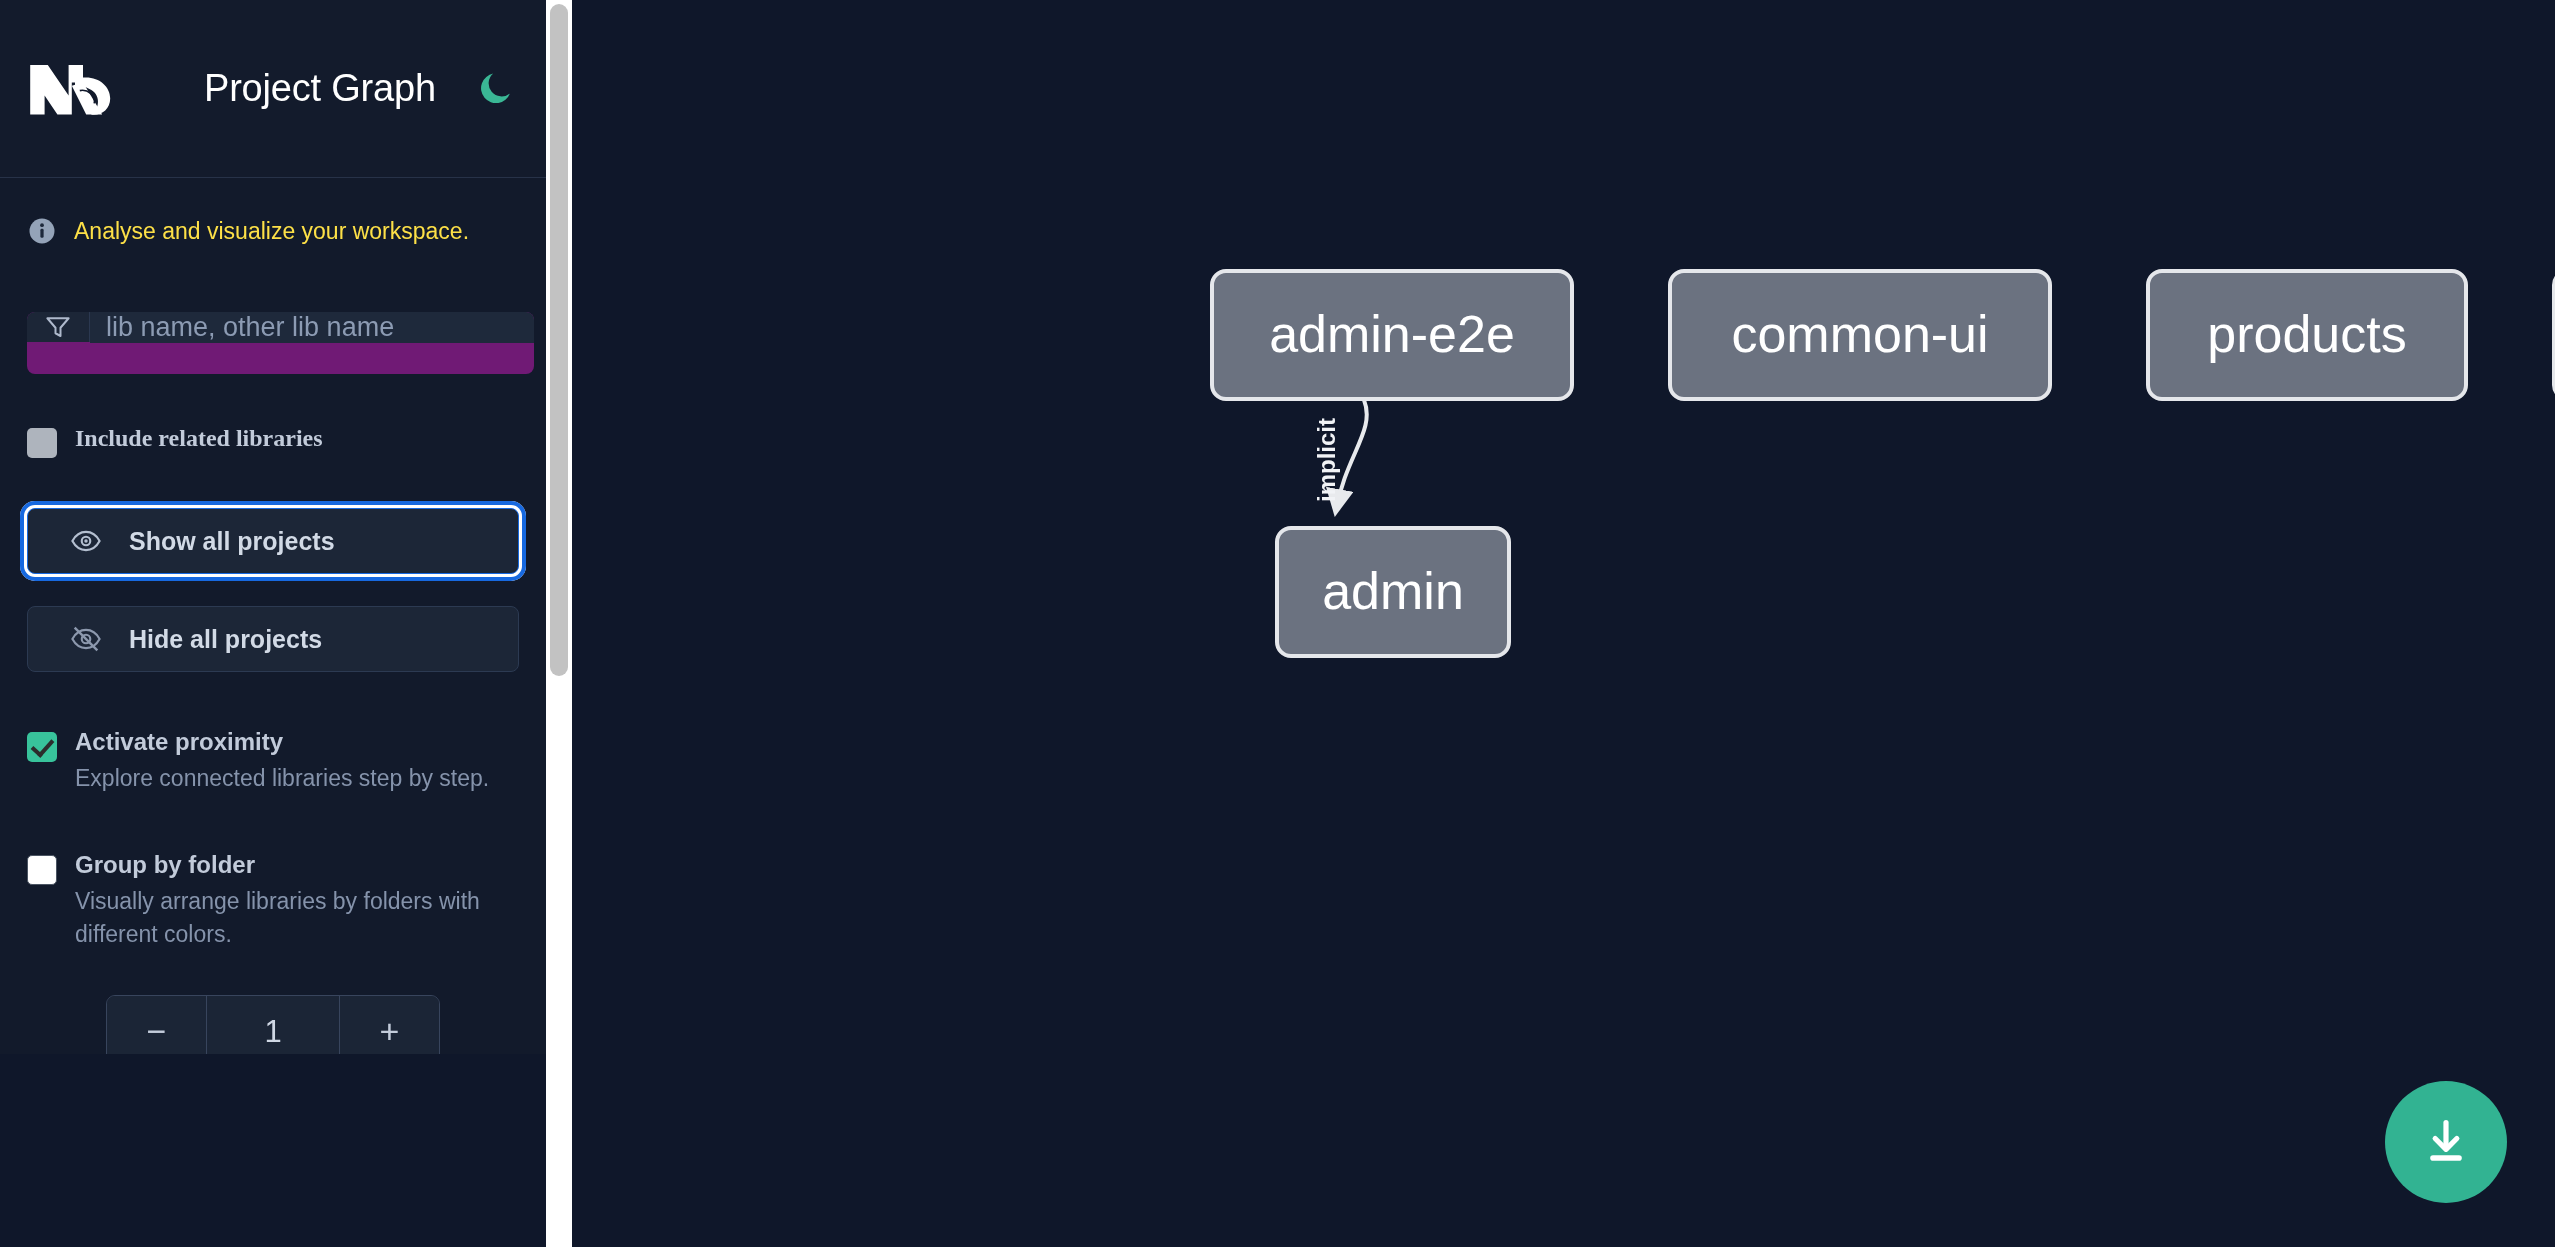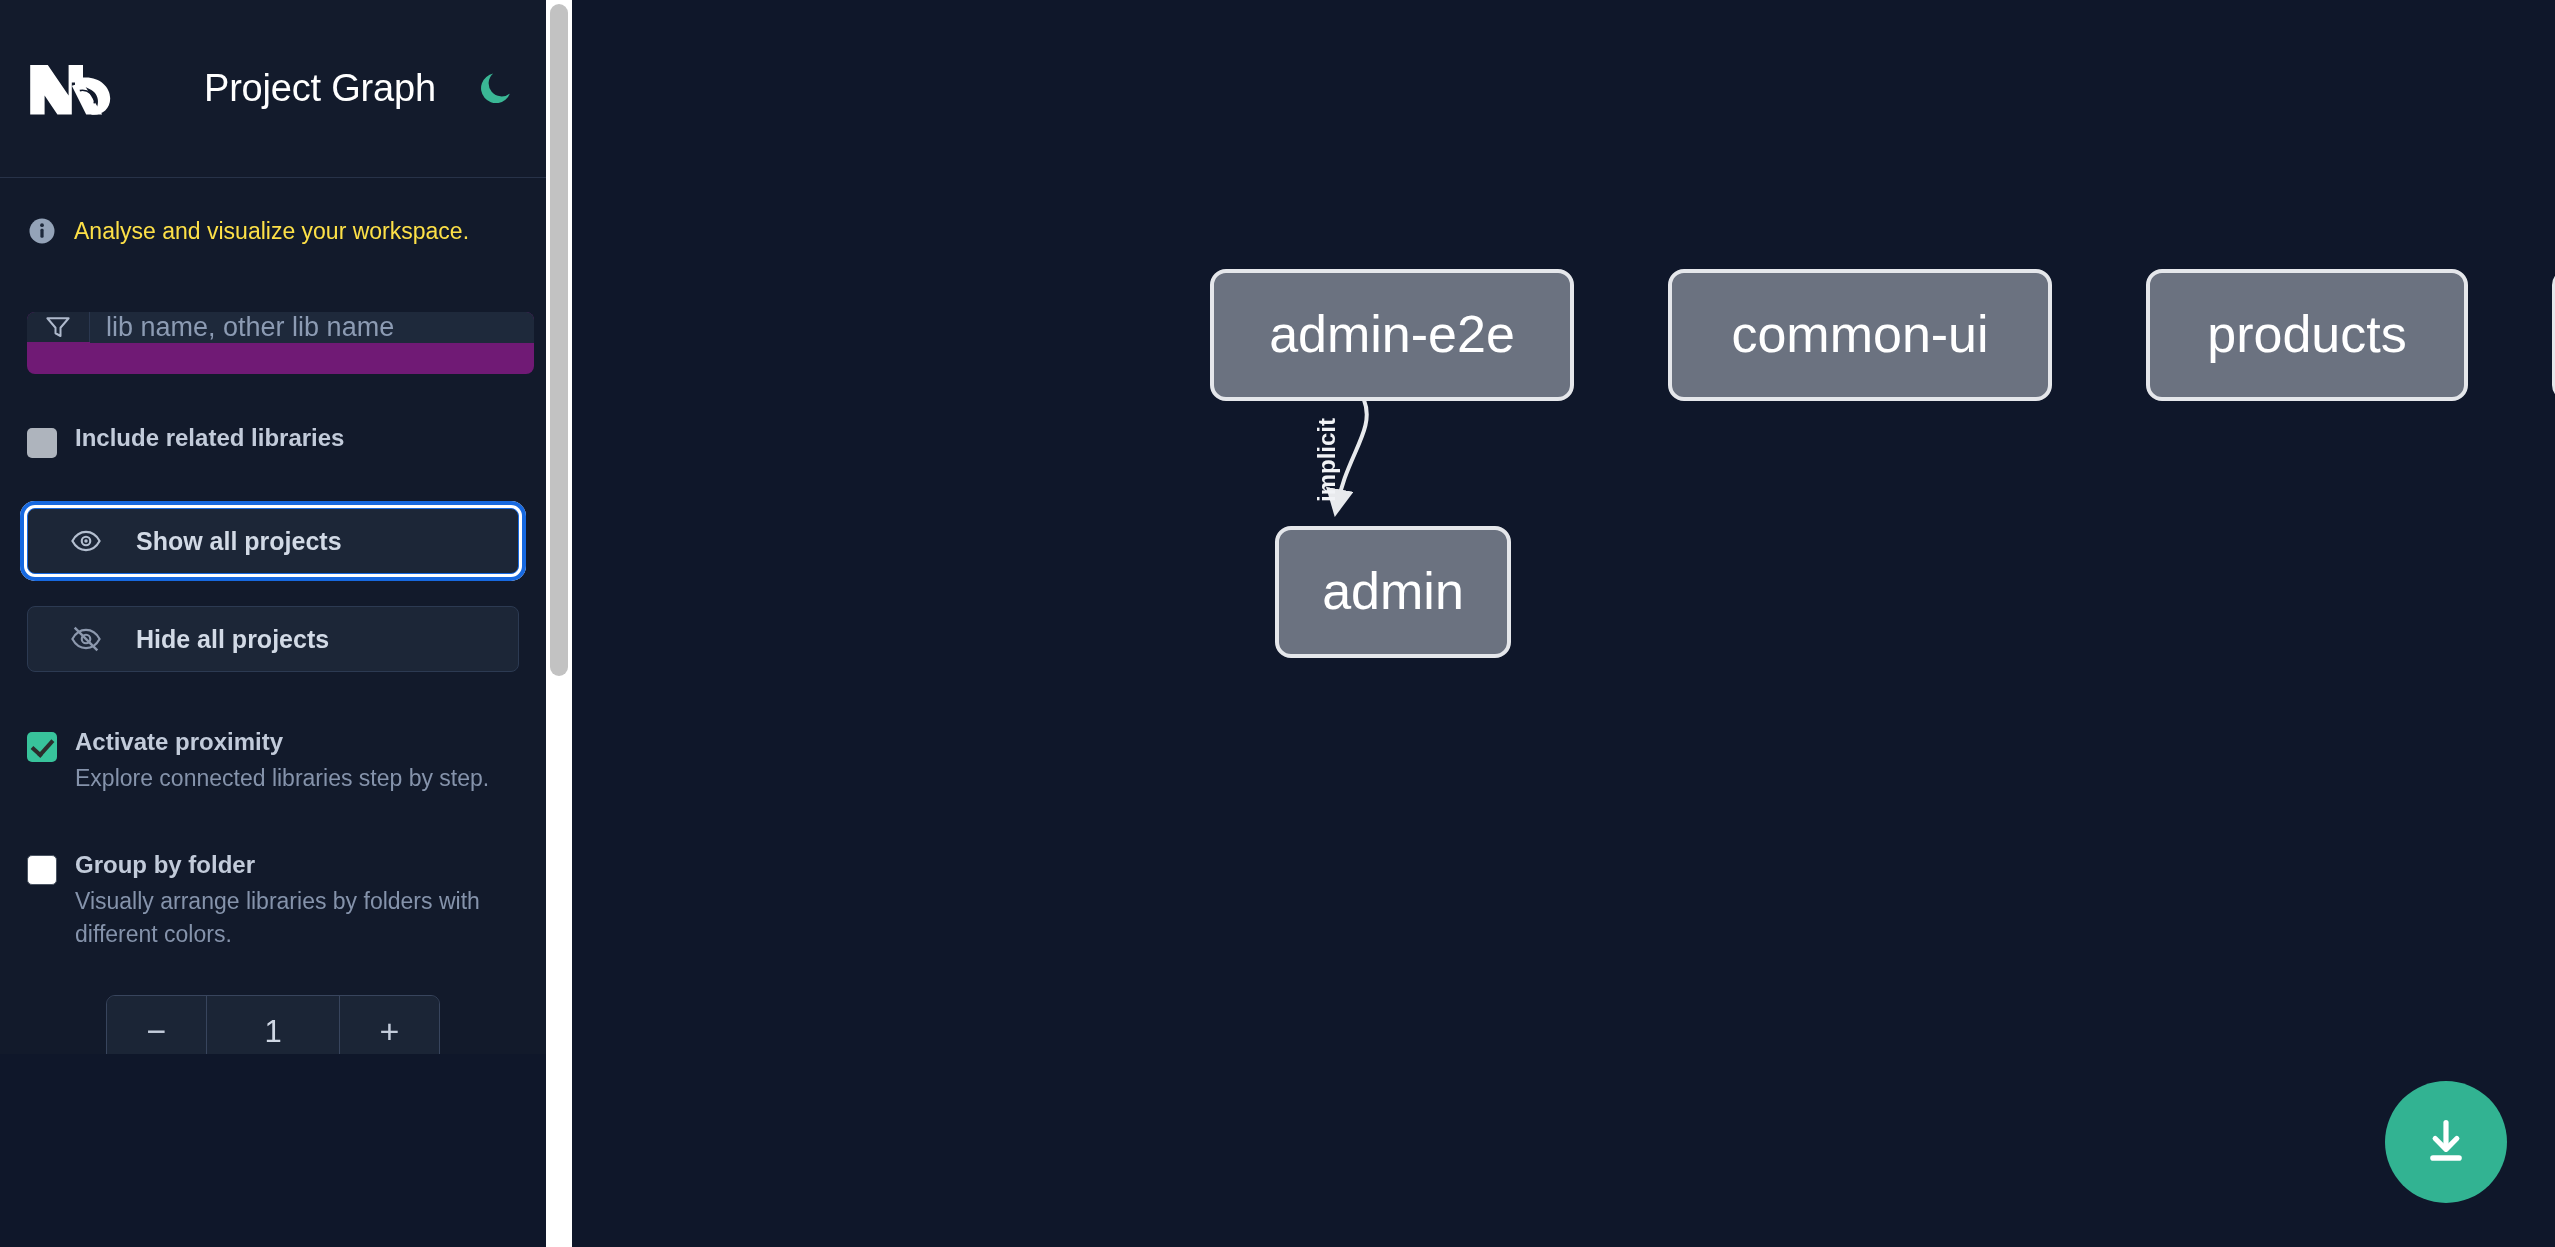--- a/index.html
+++ b/index.html
@@ -124,21 +124,21 @@
     padding: 0 16px;
   }
   .search-input::placeholder { color: #8c9bb3; }
 
   
   .opt-row {
     display: flex;
     gap: 18px;
     padding: 0 27px;
   }
-  .opt-row.first { margin-top: 48px; }
+  .opt-row.first { margin-top: 48px; font-family: Liberation Serif, serif; }
   .opt-row.spaced { margin-top: 54px; }
 
   .cb {
     width: 30px; height: 30px; flex: 0 0 30px;
     border-radius: 5px;
     margin-top: 6px;
     position: relative;
   }
   .cb.disabled { background: #aeb4bd; }
   .cb.unchecked { background: #ffffff; border: 1px solid #4b5563; }
@@ -173,21 +173,21 @@
 
   .wide-btn {
     position: relative;
     width: 100%;
     height: 66px;
     border-radius: 8px;
     background: #1c2637;
     display: flex;
     align-items: center;
     padding-left: 42px;
-    gap: 34px;
+    gap: 27px;
     cursor: pointer;
     border: 1px solid #2a3away;
   }
   .wide-btn { border: 1px solid #2c3a52; }
   .wide-btn.focused {
     outline: 4px solid #1769e0;
     outline-offset: 3px;
     border-color: #1769e0;
     box-shadow: 0 0 0 7px #ffffff;
   }

